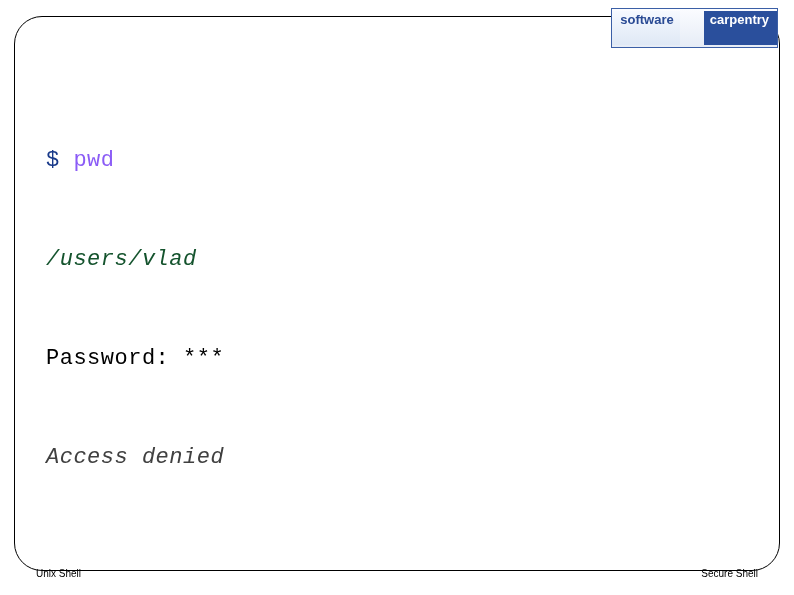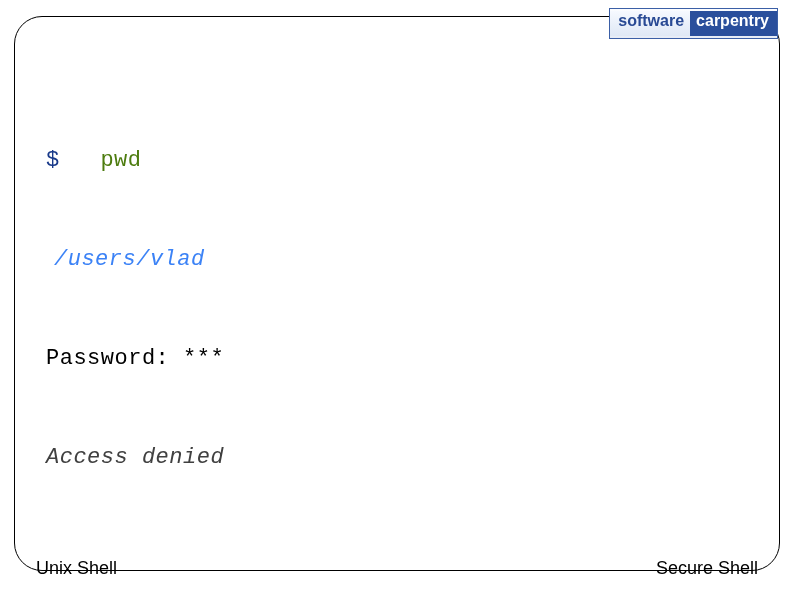--- a/index.html
+++ b/index.html
@@ -21,60 +21,61 @@
   }
   .logo {
     position: absolute;
     top: 8px;
     right: 16px;
     display: inline-flex;
     border: 1px solid #3b5fa6;
     background: linear-gradient(#fbfcff, #e6ecf6);
     padding: 2px 0;
     font-family: Verdana, Arial, sans-serif;
-    font-size: 16px;
+    font-size: 13px;
     font-weight: bold;
     line-height: 1;
+    gap: 24px;
   }
   .logo .left {
     background: linear-gradient(#f6f9ff, #dfe8f5);
     color: #294a94;
     padding: 2px 6px 3px 8px;
   }
   .logo .right {
     background: #2a4f9c;
     color: #fff;
-    padding: 2px 8px 7px 6px;
+    padding: 2px 8px 19px 6px;
   }
   .terminal {
     position: absolute;
     left: 46px;
     top: 78px;
     right: 46px;
     font-family: "Courier New", Courier, monospace;
     font-size: 22px;
     line-height: 33px;
     letter-spacing: 0.5px;
     color: #000;
     white-space: pre;
   }
   .dollar { color: #193a8a; }
-  .cmd    { color: #4d7c0f; margin-left: 27px; }
-  .output { font-style: italic; color: #3b82f6; margin-left: 8px; }
+  .cmd    { color: #8b5cf6; }
+  .output { font-style: italic; color: #14532d; }
   .error  { font-style: italic; color: #404040; }
   .prompt-label { font-weight: normal; color: #000; }
   .row { display: block; }
   .footer {
     position: absolute;
     left: 36px;
     right: 36px;
     bottom: 16px;
     display: flex;
     justify-content: space-between;
-    font-size: 18px;
+    font-size: 10px;
     color: #000;
   }
 </style>
 </head>
 <body>
 
 <div class="slide">
   <div class="frame"></div>
 
   <div class="logo">

